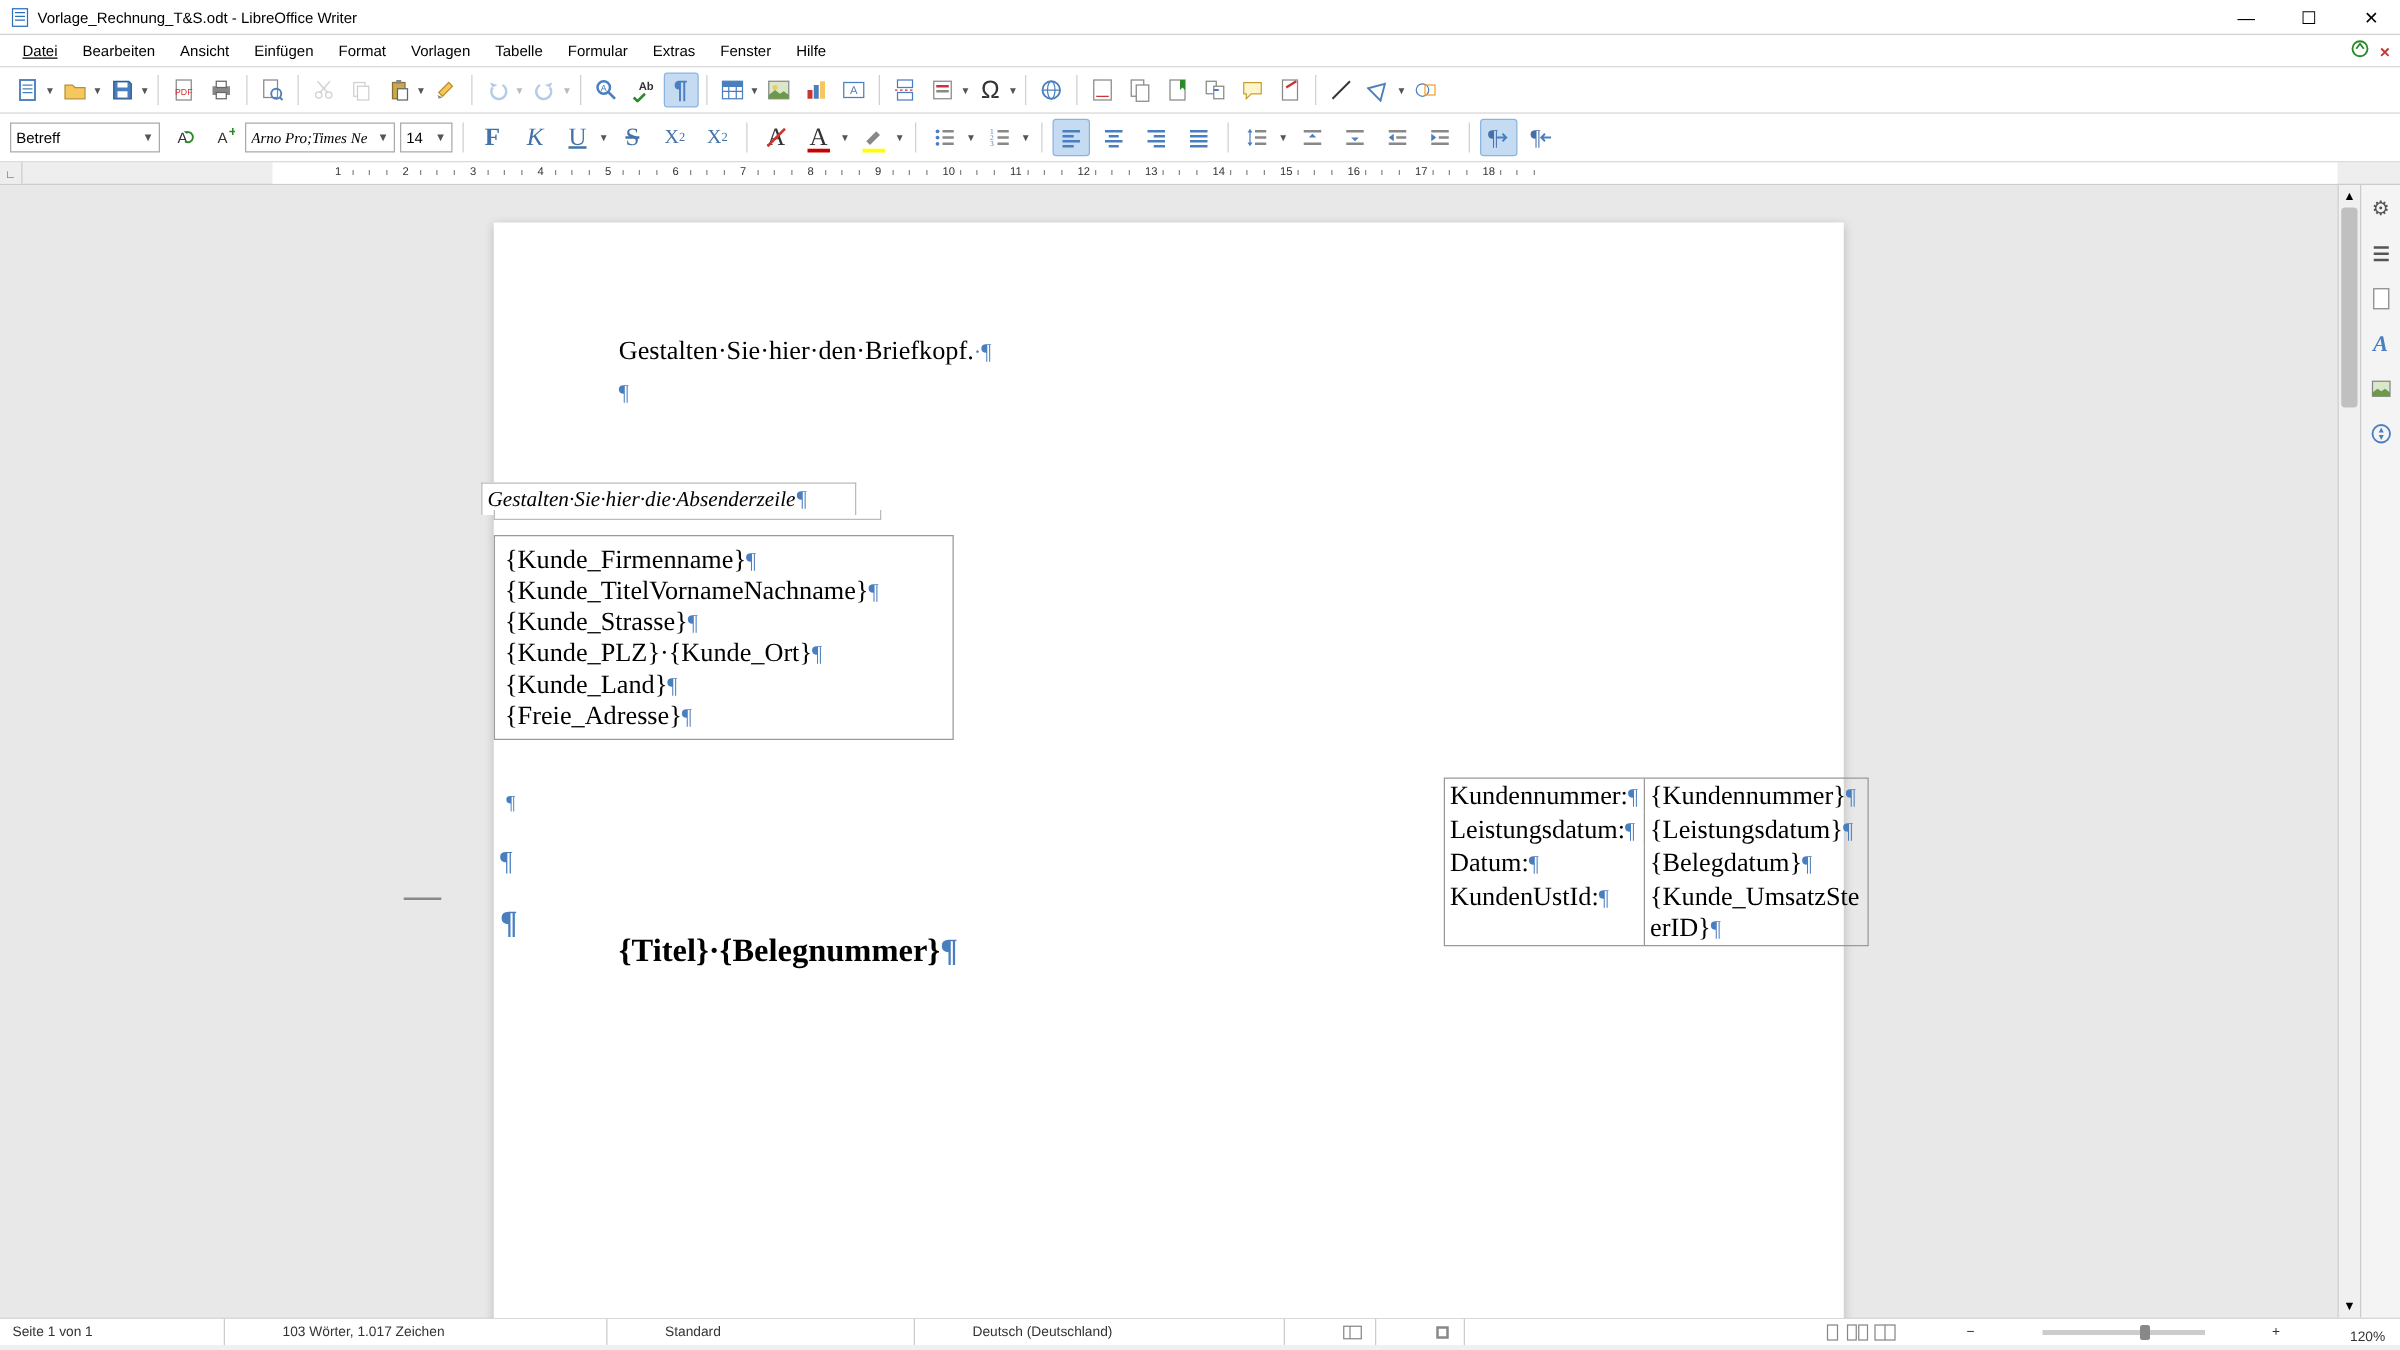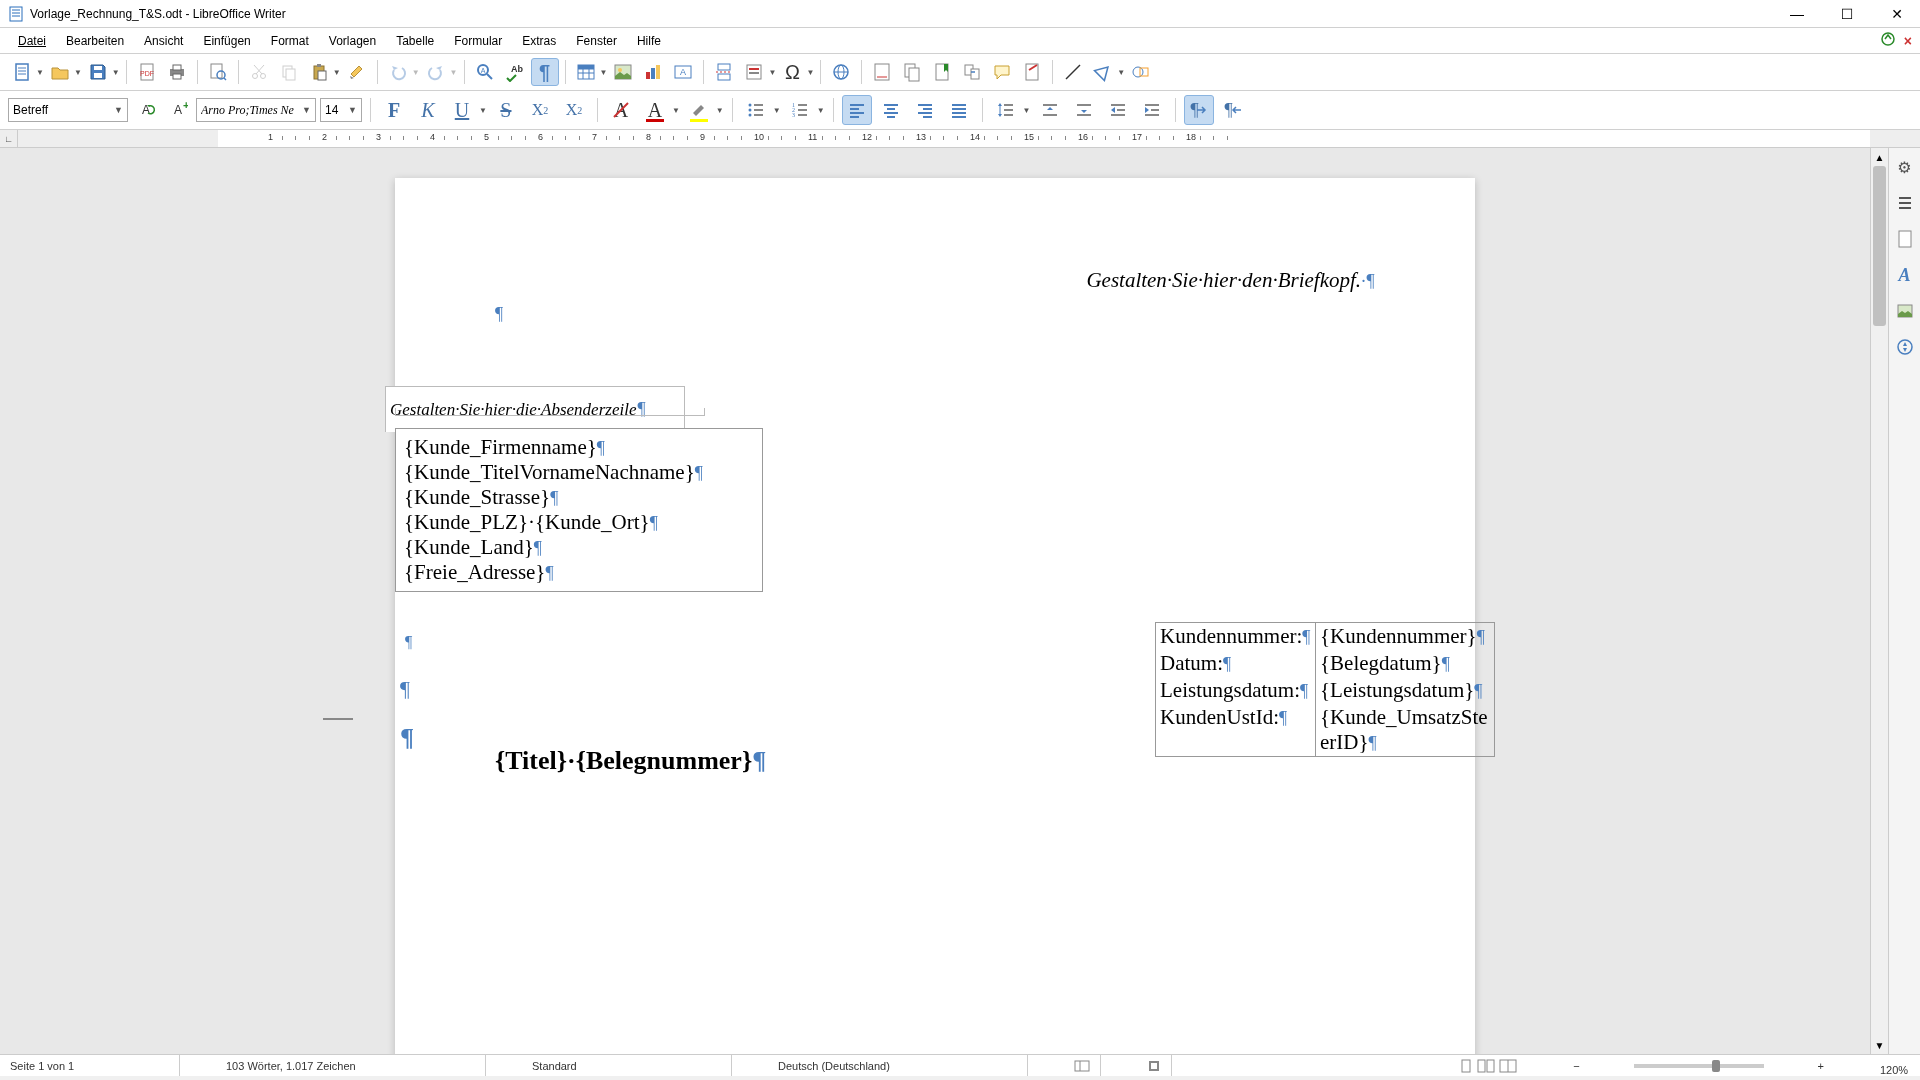--- a/index.html
+++ b/index.html
@@ -40,24 +40,24 @@
 .ruler-area { height: 18px; background: #eee; border-bottom: 1px solid #ccc; display: flex; }
 .ruler-corner { width: 18px; background: #eee; border-right: 1px solid #ccc; font-size: 9px; display:flex; align-items:center; justify-content:center; color:#555;}
 .ruler { flex: 1; position: relative; overflow: hidden; background: #fff; margin-left: 200px; margin-right: 50px; font-size: 9px; color: #333; }
 .ruler-tick { position: absolute; top: 2px; }
 
 
 .main-area { display: flex; height: calc(1080px - 28px - 26px - 40px - 40px - 18px - 22px); background: #e8e8e8; }
 .doc-scroll { flex: 1; overflow: auto; display: flex; justify-content: center; padding-top: 30px; position: relative; }
 .page { width: 1080px; min-height: 1400px; background: #fff; box-shadow: 0 2px 8px rgba(0,0,0,0.2); padding: 90px 100px 60px 100px; position: relative; font-family: 'Times New Roman', serif; font-size: 21px; color: #000; }
 .pilcrow { color: #4a7fbf; font-size: 18px; }
-.doc-center { text-align: right; font-style: italic; }
+.doc-center { text-align: left; }
 .frame { border: 1px solid #999; position: absolute; background: #fff; }
 .address-frame { left: 0px; top: 250px; width: 368px; padding: 6px 8px; }
-.sender-frame { left: -10px; top: 208px; width: 300px; font-style: italic; font-size: 17px; padding: 12px 4px; border: 1px solid #bbb; }
+.sender-frame { left: -10px; top: 208px; width: 300px; font-style: italic; font-size: 17px; padding: 2px 4px; border: 1px solid #bbb; }
 .sender-frame2 { position:absolute; left: 0px; top: 230px; width: 310px; height: 8px; border: 1px solid #bbb; border-top:none; }
 .info-frame-outer { position: absolute; right: -20px; top: 444px; width: 340px; border: 1px solid #999; }
 .info-row { display: flex; }
 .info-label-cell { width: 160px; border-right: 1px solid #999; padding: 1px 4px; }
 .info-value-cell { flex: 1; padding: 1px 4px; }
 .big-pilcrow { color: #4a7fbf; font-size: 26px; font-weight: bold; }
 .doc-title-line { font-size: 26px; font-weight: bold; margin-top: 420px; }
 .page-margin-marker { position: absolute; left: -72px; top: 540px; width: 30px; height: 2px; background: #888; }
 
 
@@ -615,26 +615,26 @@
       <div style="position:absolute; top:450px; left:10px;"><span class="pilcrow" style="font-size:16px;">¶</span></div>
       <div style="position:absolute; top:498px; left:5px;"><span class="big-pilcrow" style="font-size:22px; font-weight:normal;">¶</span></div>
       <div style="position:absolute; top:545px; left:5px;"><span class="big-pilcrow">¶</span></div>
 
       <div class="info-frame-outer" id="info-frame">
           <div class="info-row">
             <div class="info-label-cell">Kundennummer:<span class="pilcrow">¶</span></div>
             <div class="info-value-cell">{Kundennummer}<span class="pilcrow">¶</span></div>
           </div>
           <div class="info-row">
+            <div class="info-label-cell">Leistungsdatum:<span class="pilcrow">¶</span></div>
+            <div class="info-value-cell">{Leistungsdatum}<span class="pilcrow">¶</span></div>
+          </div>
+          <div class="info-row">
             <div class="info-label-cell">Datum:<span class="pilcrow">¶</span></div>
             <div class="info-value-cell">{Belegdatum}<span class="pilcrow">¶</span></div>
-          </div>
-          <div class="info-row">
-            <div class="info-label-cell">Leistungsdatum:<span class="pilcrow">¶</span></div>
-            <div class="info-value-cell">{Leistungsdatum}<span class="pilcrow">¶</span></div>
           </div>
           <div class="info-row">
             <div class="info-label-cell">KundenUstId:<span class="pilcrow">¶</span></div>
             <div class="info-value-cell" style="word-break: break-all;">{Kunde_UmsatzSteerID}<span class="pilcrow">¶</span></div>
           </div>
         </div>
 
       <div class="doc-title-line">
         <span>{Titel}·{Belegnummer}</span><span class="big-pilcrow">¶</span>
       </div>

